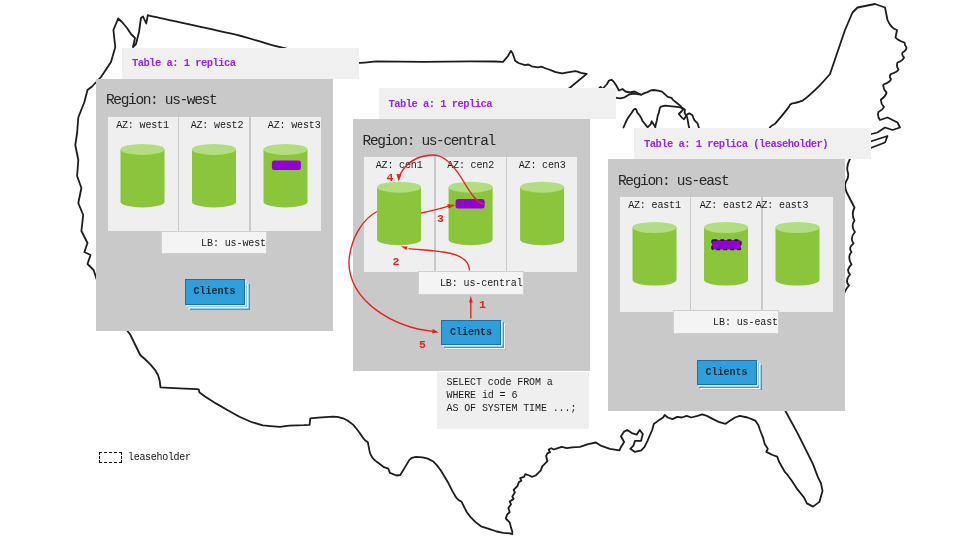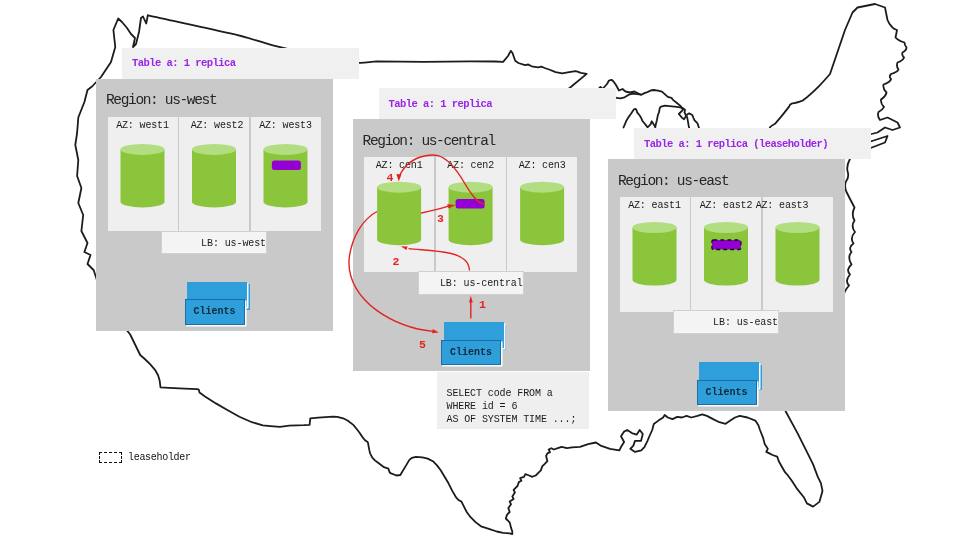--- a/index.html
+++ b/index.html
@@ -9,21 +9,21 @@
   .hdr{position:absolute;left:0;top:0;width:237px;height:31px;background:#f0f0f0;margin-left:26px;}
   .hdr span{position:absolute;left:10px;top:9.5px;font-size:10.5px;letter-spacing:-0.55px;color:#9b23e8;font-weight:bold;white-space:nowrap;}
   .gray{position:absolute;left:0;top:31px;width:237px;height:252px;background:#c9c9c9;}
   .rlabel{position:absolute;left:10px;top:44.5px;font-size:14.5px;letter-spacing:-1.35px;color:#262626;white-space:nowrap;}
   .az{position:absolute;top:69px;width:70px;height:114.5px;background:#efefef;}
   .azlabel{position:absolute;top:72px;width:70px;text-align:center;font-size:10px;letter-spacing:-0.15px;color:#1a1a1a;}
   .lb{position:absolute;left:65px;top:183px;width:106px;height:23.5px;background:#f4f4f4;border:0.5px solid #d0d0d0;box-sizing:border-box;text-align:right;font-size:10px;letter-spacing:-0.1px;color:#1a1a1a;line-height:23px;}
   .clients{position:absolute;left:88.5px;top:231.5px;width:66px;height:31px;}
   .clayer{position:absolute;width:60px;height:25.5px;background:#2e9fda;}
   .clayer.mid{box-shadow:1.5px 1.5px 0 #fff;}
-  .cmain{position:absolute;left:0;top:0;width:60px;height:25.5px;background:#2e9fda;border:1px solid #1c6fa4;box-sizing:border-box;box-shadow:1.5px 1.5px 0 #fff;text-align:center;font-size:10px;font-weight:bold;color:#10293b;line-height:24px;margin-top:20px;}
+  .cmain{position:absolute;left:0;top:0;width:60px;height:25.5px;background:#2e9fda;border:1px solid #1c6fa4;box-sizing:border-box;box-shadow:1.5px 1.5px 0 #fff;text-align:center;font-size:10px;font-weight:bold;color:#10293b;line-height:24px;}
   #sqlbox{position:absolute;left:437px;top:371.9px;width:151.5px;height:57px;background:#efefef;font-size:10px;letter-spacing:-0.1px;color:#1a1a1a;line-height:13.2px;}
   #sqlbox div{padding-left:9.5px;}
   #legend{position:absolute;left:99px;top:452px;}
   #legendrect{position:absolute;left:0;top:0;width:23px;height:11px;background:#fff;border:1.5px dashed #111;box-sizing:border-box;}
   #legendtext{position:absolute;left:29px;top:0px;font-size:10px;letter-spacing:-0.3px;color:#111;white-space:nowrap;}
 </style>
 </head>
 <body>
 <div id="stage">
 
@@ -98,21 +98,21 @@
   <div class="gray"></div>
   <div class="hdr">
         <span>Table a: 1 replica</span>
       </div>
   <div class="rlabel">Region: us-west</div>
   <div class="az" style="left:11.5px;"></div>
   <div class="az" style="left:83px;"></div>
   <div class="az" style="left:154.5px;"></div>
   <div class="azlabel" style="left:11.5px;text-align:center;">AZ: west1</div>
   <div class="azlabel" style="left:86px;">AZ: west2</div>
-  <div class="azlabel" style="left:154.5px;">AZ: west3</div>
+  <div class="azlabel" style="left:154.5px;text-align:right;">AZ: west3</div>
   <div class="lb">LB: us-west</div>
   <div class="clients">
     <div class="clayer" style="left:5px;top:5px;"></div>
     <div class="clayer mid" style="left:2.5px;top:2.5px;"></div>
     <div class="cmain">Clients</div>
   </div>
 </div>
 
 <div class="module" style="left:352.6px;top:88px;">
   <div class="gray"></div>
@@ -148,21 +148,21 @@
   <div class="azlabel" style="left:139px;">AZ: east3</div>
   <div class="lb" style="top:182px;">LB: us-east</div>
   <div class="clients">
     <div class="clayer" style="left:5px;top:5px;"></div>
     <div class="clayer mid" style="left:2.5px;top:2.5px;"></div>
     <div class="cmain">Clients</div>
   </div>
 </div>
 
 <div id="sqlbox">
-  <div style="padding-top:15px;">SELECT code FROM a</div>
+  <div style="padding-top:4px;">SELECT code FROM a</div>
   <div>WHERE id = 6</div>
   <div>AS OF SYSTEM TIME ...;</div>
 </div>
 
 <div id="legend">
   <div id="legendrect"></div>
   <div id="legendtext">leaseholder</div>
 </div>
 
 <svg id="overlay" width="960" height="540" viewBox="0 0 960 540">

